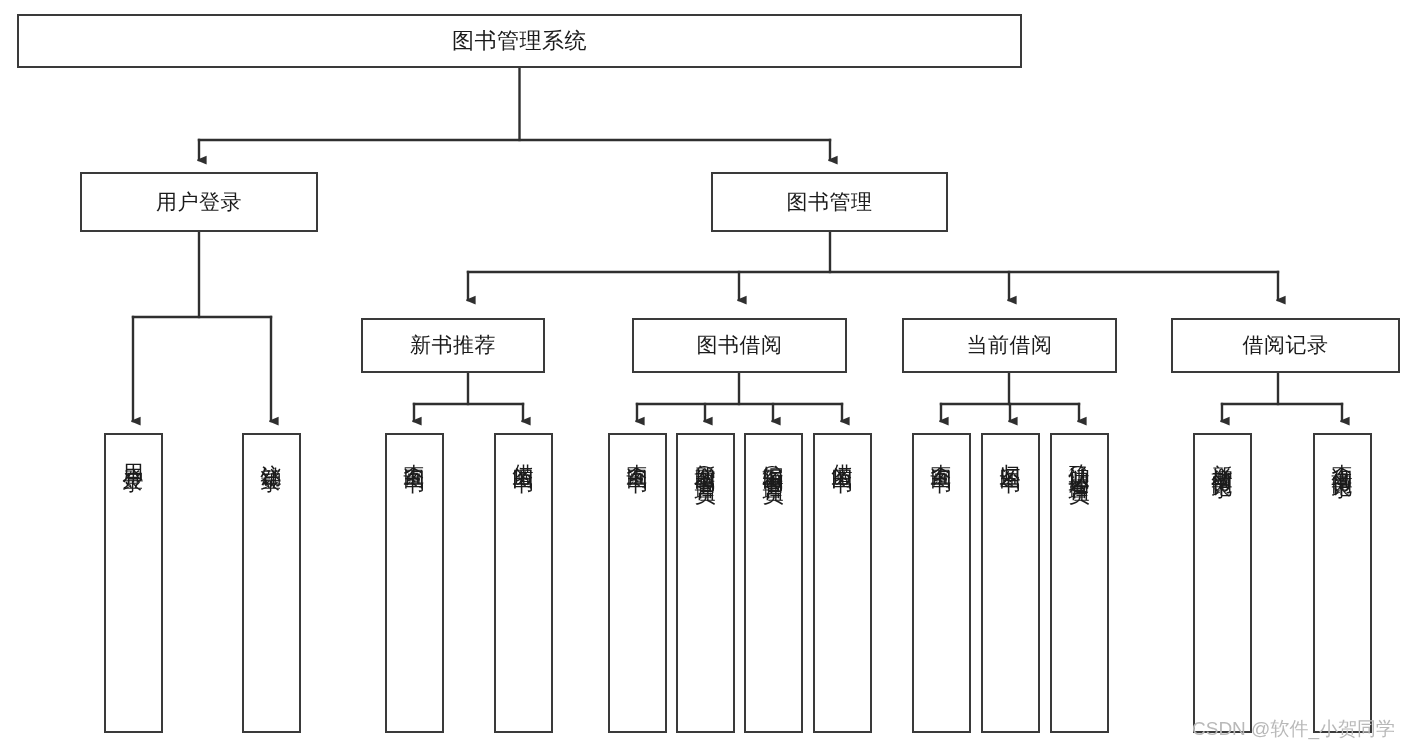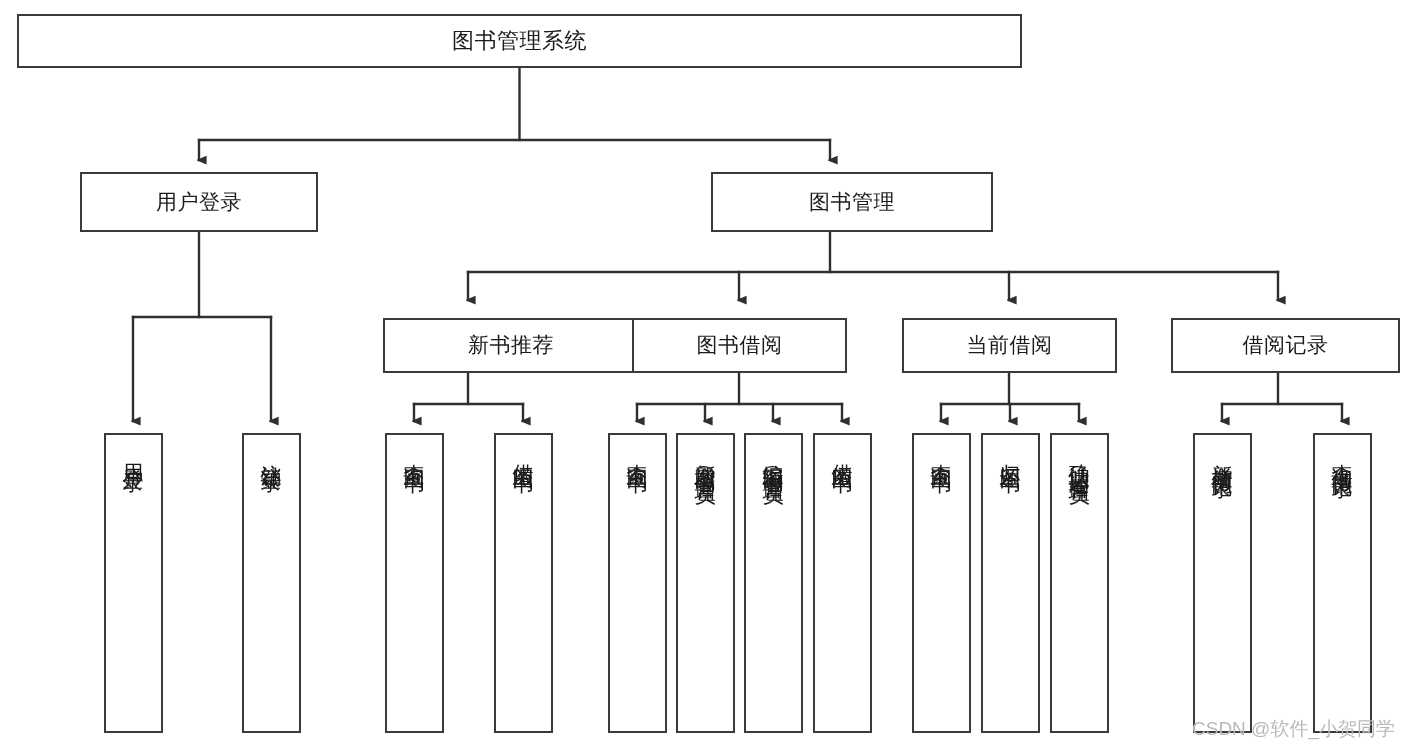--- a/index.html
+++ b/index.html
@@ -130,25 +130,25 @@
     </g>
   </svg>
 
   <div class="node horizontal root" style="left:17px; top:14px; width:1005px; height:54px;">
     <span class="node-label">图书管理系统</span>
   </div>
 
   <div class="node horizontal" style="left:80px; top:172px; width:238px; height:60px;">
     <span class="node-label">用户登录</span>
   </div>
-  <div class="node horizontal" style="left:711px; top:172px; width:282px; height:60px;">
+  <div class="node horizontal" style="left:711px; top:172px; width:237px; height:60px;">
     <span class="node-label">图书管理</span>
   </div>
 
-  <div class="node horizontal" style="left:361px; top:318px; width:256px; height:55px;margin-left:22px;">
+  <div class="node horizontal" style="left:361px; top:318px; width:184px; height:55px;">
     <span class="node-label">新书推荐</span>
   </div>
   <div class="node horizontal" style="left:902px; top:318px; width:215px; height:55px;">
     <span class="node-label">当前借阅</span>
   </div>
   <div class="node horizontal" style="left:632px; top:318px; width:215px; height:55px;">
     <span class="node-label">图书借阅</span>
   </div>
   <div class="node horizontal" style="left:1171px; top:318px; width:229px; height:55px;">
     <span class="node-label">借阅记录</span>

